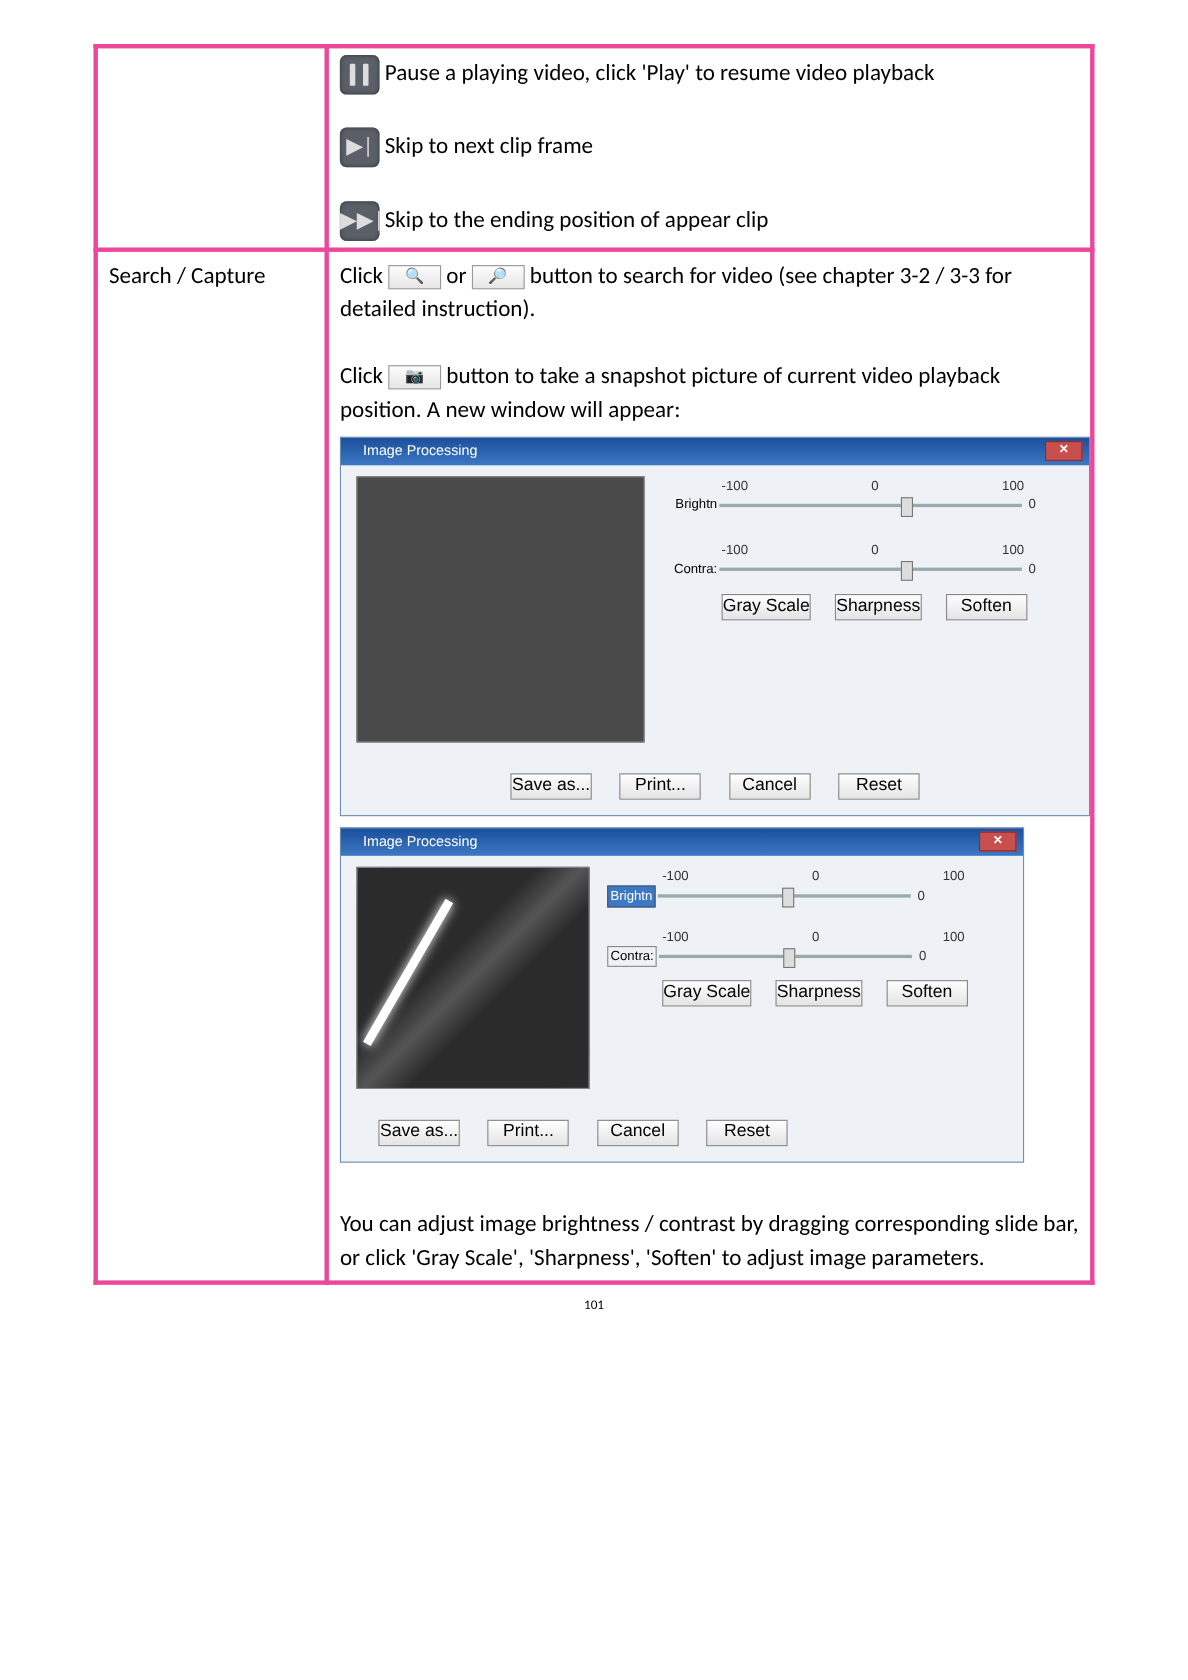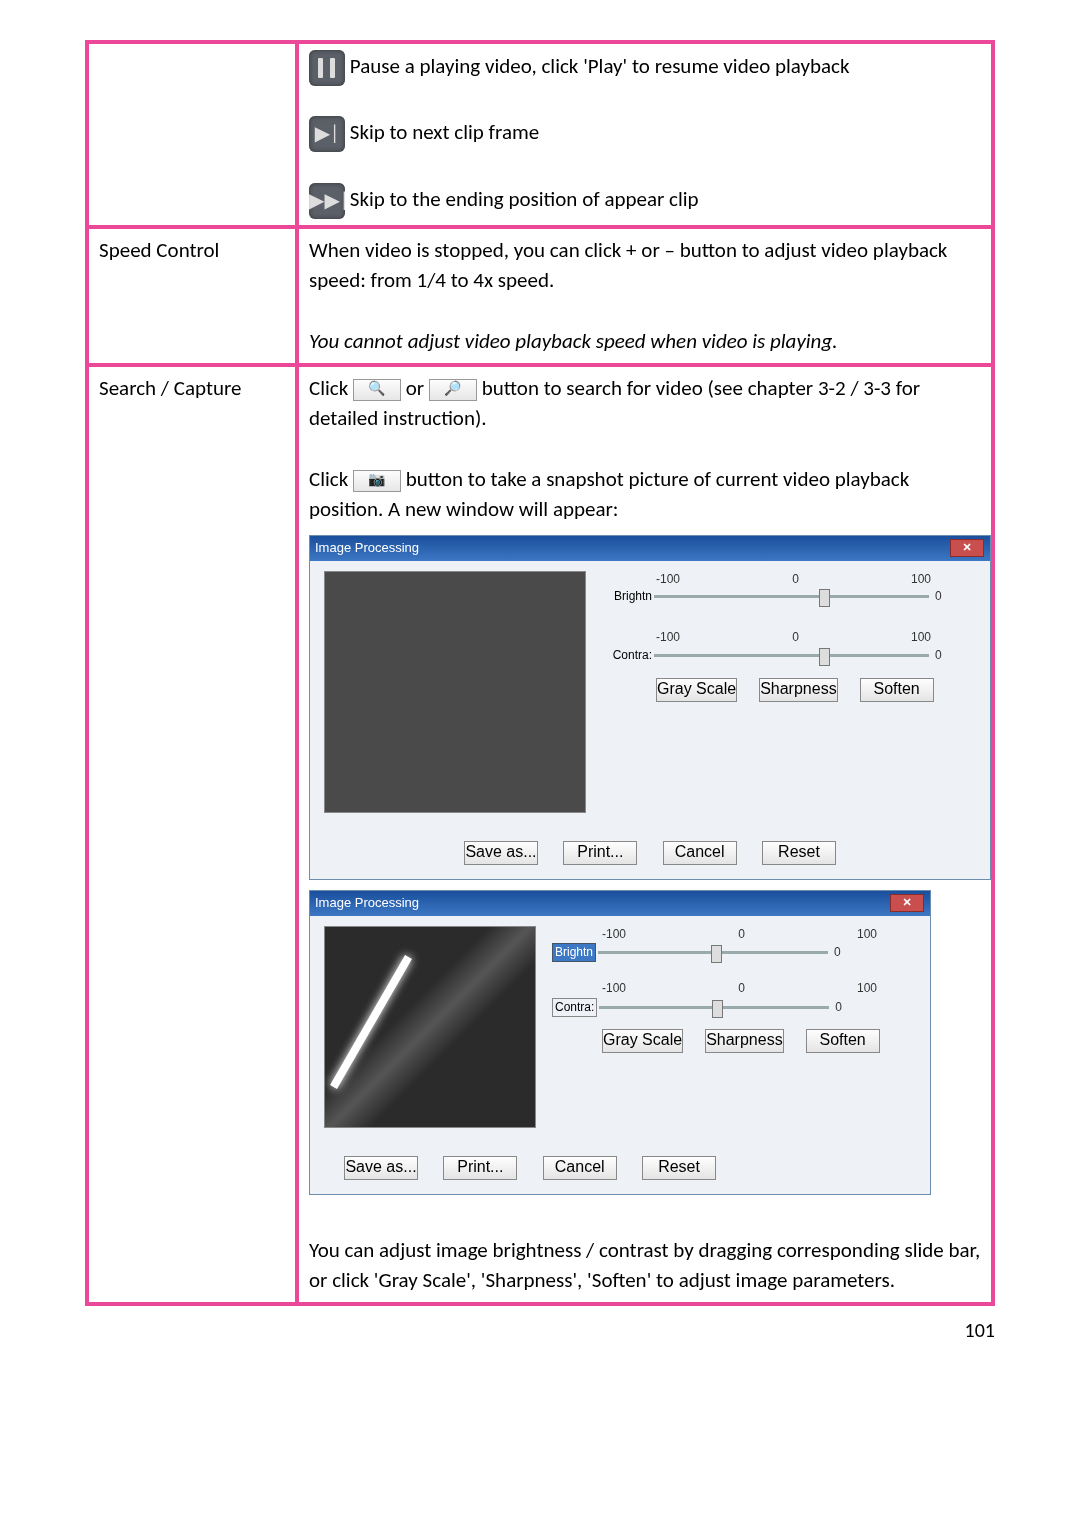--- a/index.html
+++ b/index.html
@@ -9,39 +9,39 @@
 col.c1{width:210px}
 .icon-box{display:inline-block;vertical-align:middle;position:relative}
 .ib-pause{width:36px;height:36px;background:#5a5f68;border-radius:6px;box-shadow:inset 0 0 4px #333}
 .ib-pause:before{content:"";position:absolute;left:9px;top:8px;width:5px;height:20px;background:#ddd;border-radius:1px}
 .ib-pause:after{content:"";position:absolute;left:21px;top:8px;width:5px;height:20px;background:#ddd;border-radius:1px}
 .ib-next{width:36px;height:36px;background:#5a5f68;border-radius:6px;box-shadow:inset 0 0 4px #333;color:#ddd;font-size:20px;text-align:center;line-height:34px}
 .ib-end{width:36px;height:36px;background:#5a5f68;border-radius:6px;box-shadow:inset 0 0 4px #333;color:#ddd;font-size:20px;text-align:center;line-height:34px}
 .toolbtn{display:inline-block;width:46px;height:20px;background:linear-gradient(#fdfdfd,#e6e6e6);border:1px solid #999;text-align:center;vertical-align:middle;line-height:18px;color:#333;font-size:14px}
 .toolbtn.cam{color:#222}
 .dlg{border:1px solid #6a8db0;background:#eef2f6;font-family:Tahoma,Arial,sans-serif;font-size:12px;margin:10px 0}
-.dlg .titlebar{background:linear-gradient(#1a4f9c,#3d78c4);color:#fff;padding:3px 5px;position:relative;font-size:13px}
+.dlg .titlebar{background:linear-gradient(#1a4f9c,#3d78c4);color:#fff;padding:3px 20px;position:relative;font-size:13px}
 .dlg .titlebar .closebtn{position:absolute;right:6px;top:3px;width:32px;height:16px;background:#c94f4f;color:#fff;font-weight:bold;text-align:center;font-size:11px;line-height:15px;border:1px solid #8a2b2b}
 .dlg .body{padding:10px 14px 14px 14px}
 .dlg-row{display:flex;margin-bottom:4px}
 .preview{flex:0 0 260px;height:240px;background:#4a4a4a;border:1px solid #888;position:relative}
 .preview.light{background:linear-gradient(135deg,#2b2b2b 40%,#555 50%,#2b2b2b 60%)}
 .preview.light:before{content:"";position:absolute;left:20%;top:10%;width:8px;height:75%;background:#fff;transform:rotate(30deg);box-shadow:0 0 10px #fff}
 .controls{flex:1;padding-left:16px}
 .scale{display:flex;justify-content:space-between;width:275px;color:#333}
 .slabel{display:inline-block;width:50px;text-align:right}
 .slider{display:inline-block;width:275px;height:3px;background:#9aa;position:relative;vertical-align:middle;margin-left:2px}
 .slider .thumb{position:absolute;top:-6px;width:9px;height:16px;background:#ddd;border:1px solid #777}
 .sval{display:inline-block;width:20px;text-align:left;margin-left:6px;color:#333}
 .dlgbtn{display:inline-block;min-width:72px;height:22px;background:linear-gradient(#fefefe,#e4e4e4);border:1px solid #888;text-align:center;line-height:20px;font-size:16px;margin-right:22px}
 .btnrow{margin-top:28px}
 .dlg1{width:680px;margin-left:0}
 .dlg2{width:620px}
 .italic{font-style:italic}
-.pgnum{text-align:right;font-size:20px;margin-top:12px}
+.pgnum{text-align:center;font-size:12px;margin-top:12px}
 </style>
 </head>
 <body>
 
 <div class="page">
 <table class="main">
 <colgroup>
         <col class="c1">
         <col>
       </colgroup>
@@ -49,27 +49,20 @@
 <tbody>
         <tr>
 <td></td>
 <td>
 <span class="icon-box ib-pause"></span><span> Pause a playing video, click 'Play' to resume video playback</span><br><br>
 <span class="icon-box ib-next">▶|</span><span> Skip to next clip frame</span><br><br>
 <span class="icon-box ib-end">▶▶|</span><span> Skip to the ending position of appear clip</span>
 </td>
 </tr>
 
-<tr>
-<td>Speed Control</td>
-<td>
-<span>When video is stopped, you can click + or – button to adjust video playback speed: from 1/4 to 4x speed.</span><br><br>
-<span class="italic">You cannot adjust video playback speed when video is playing.</span>
-</td>
-</tr>
 
 <tr>
 <td>Search / Capture</td>
 <td>
 <span>Click </span><span class="toolbtn">🔍</span><span> or </span><span class="toolbtn">🔎</span><span> button to search for video (see chapter 3-2 / 3-3 for detailed instruction).</span>
 <br><br>
 <span>Click </span><span class="toolbtn cam">📷</span><span> button to take a snapshot picture of current video playback position. A new window will appear:</span>
 
 
 <div class="dlg dlg1">

